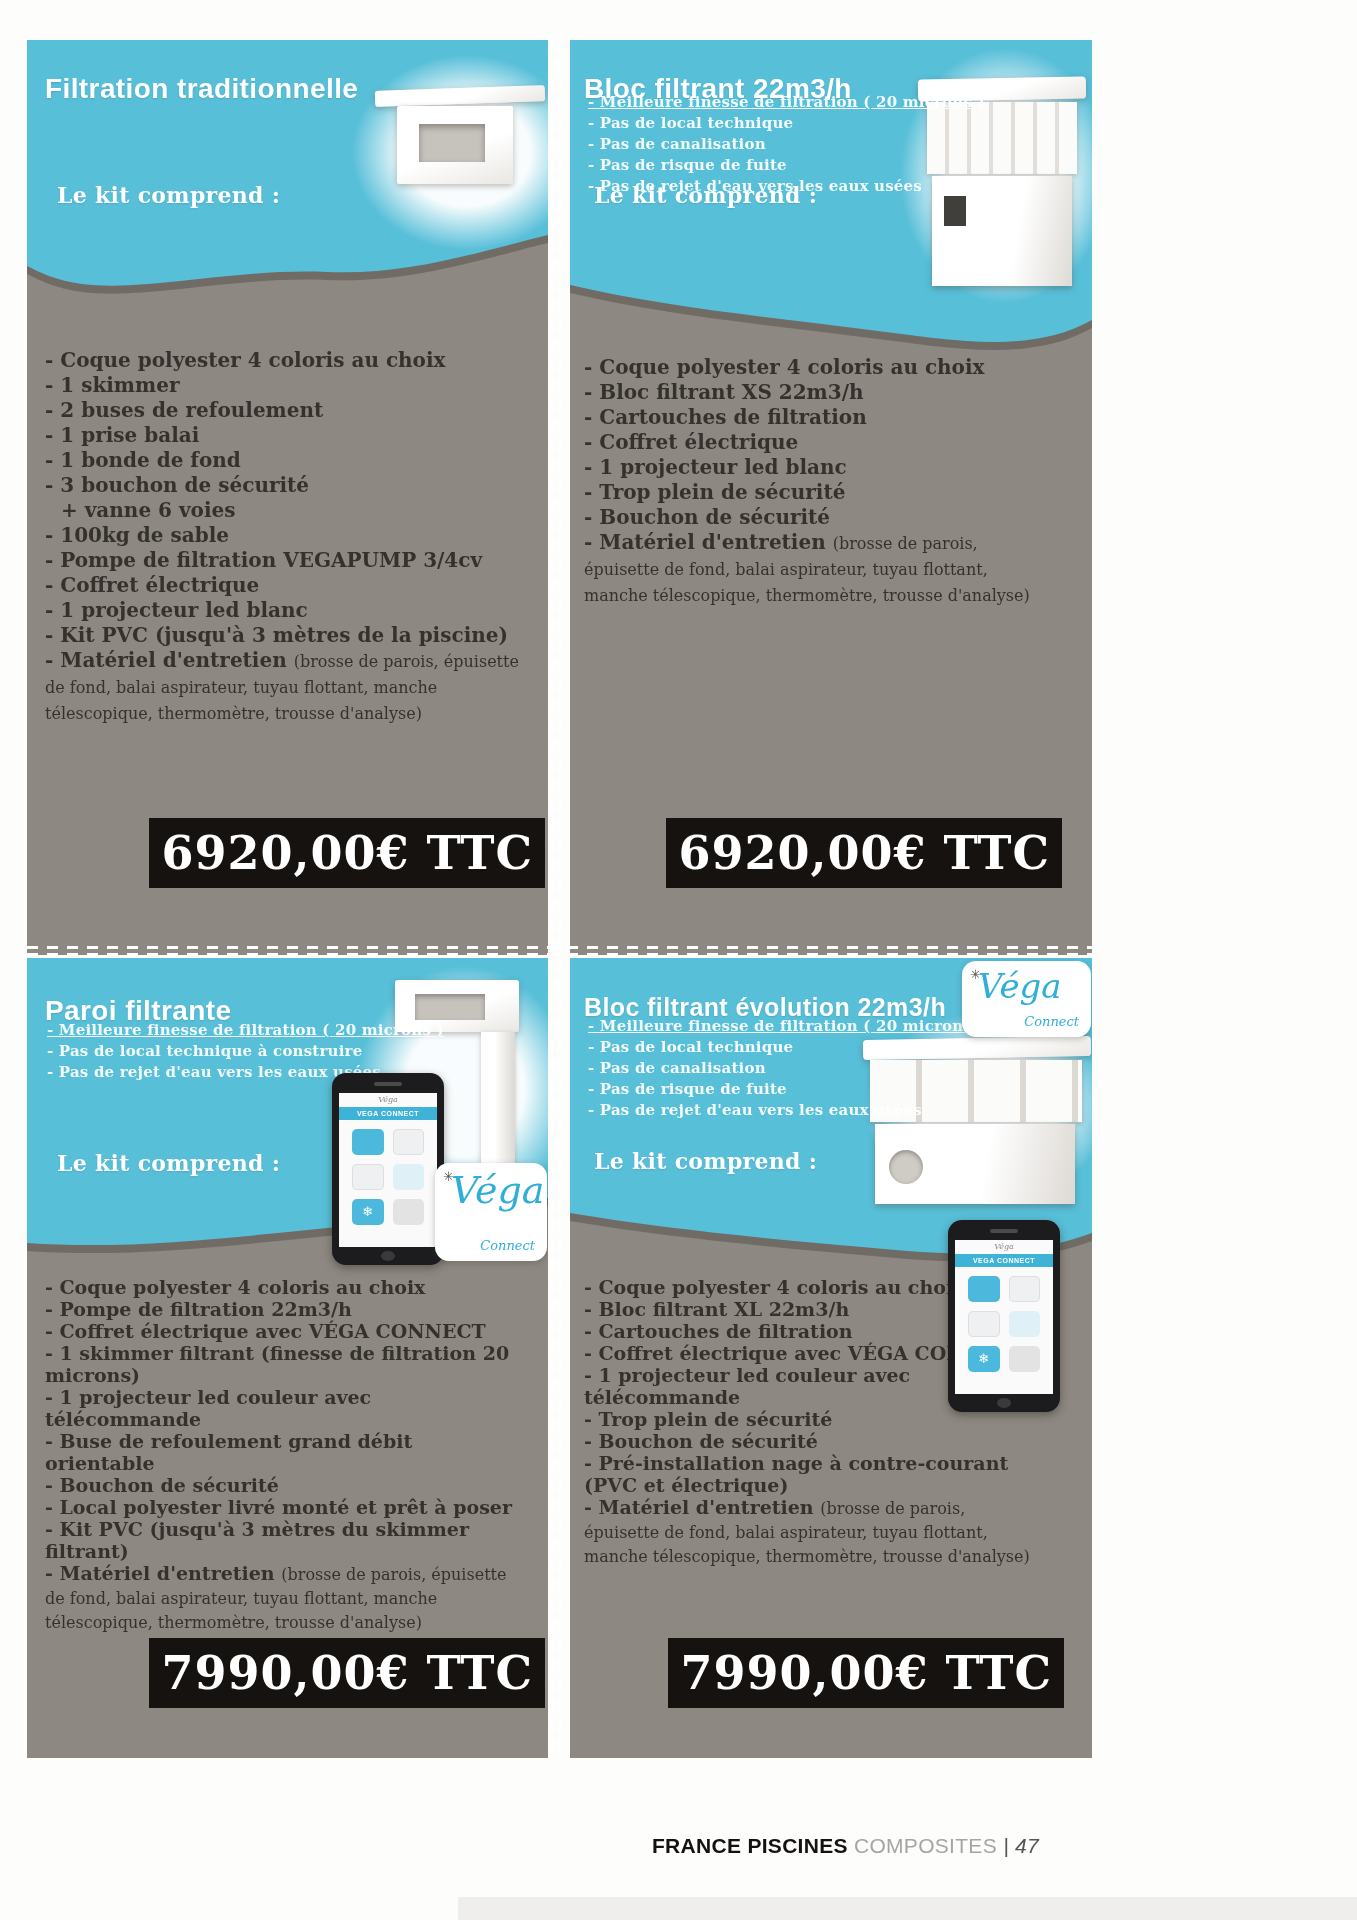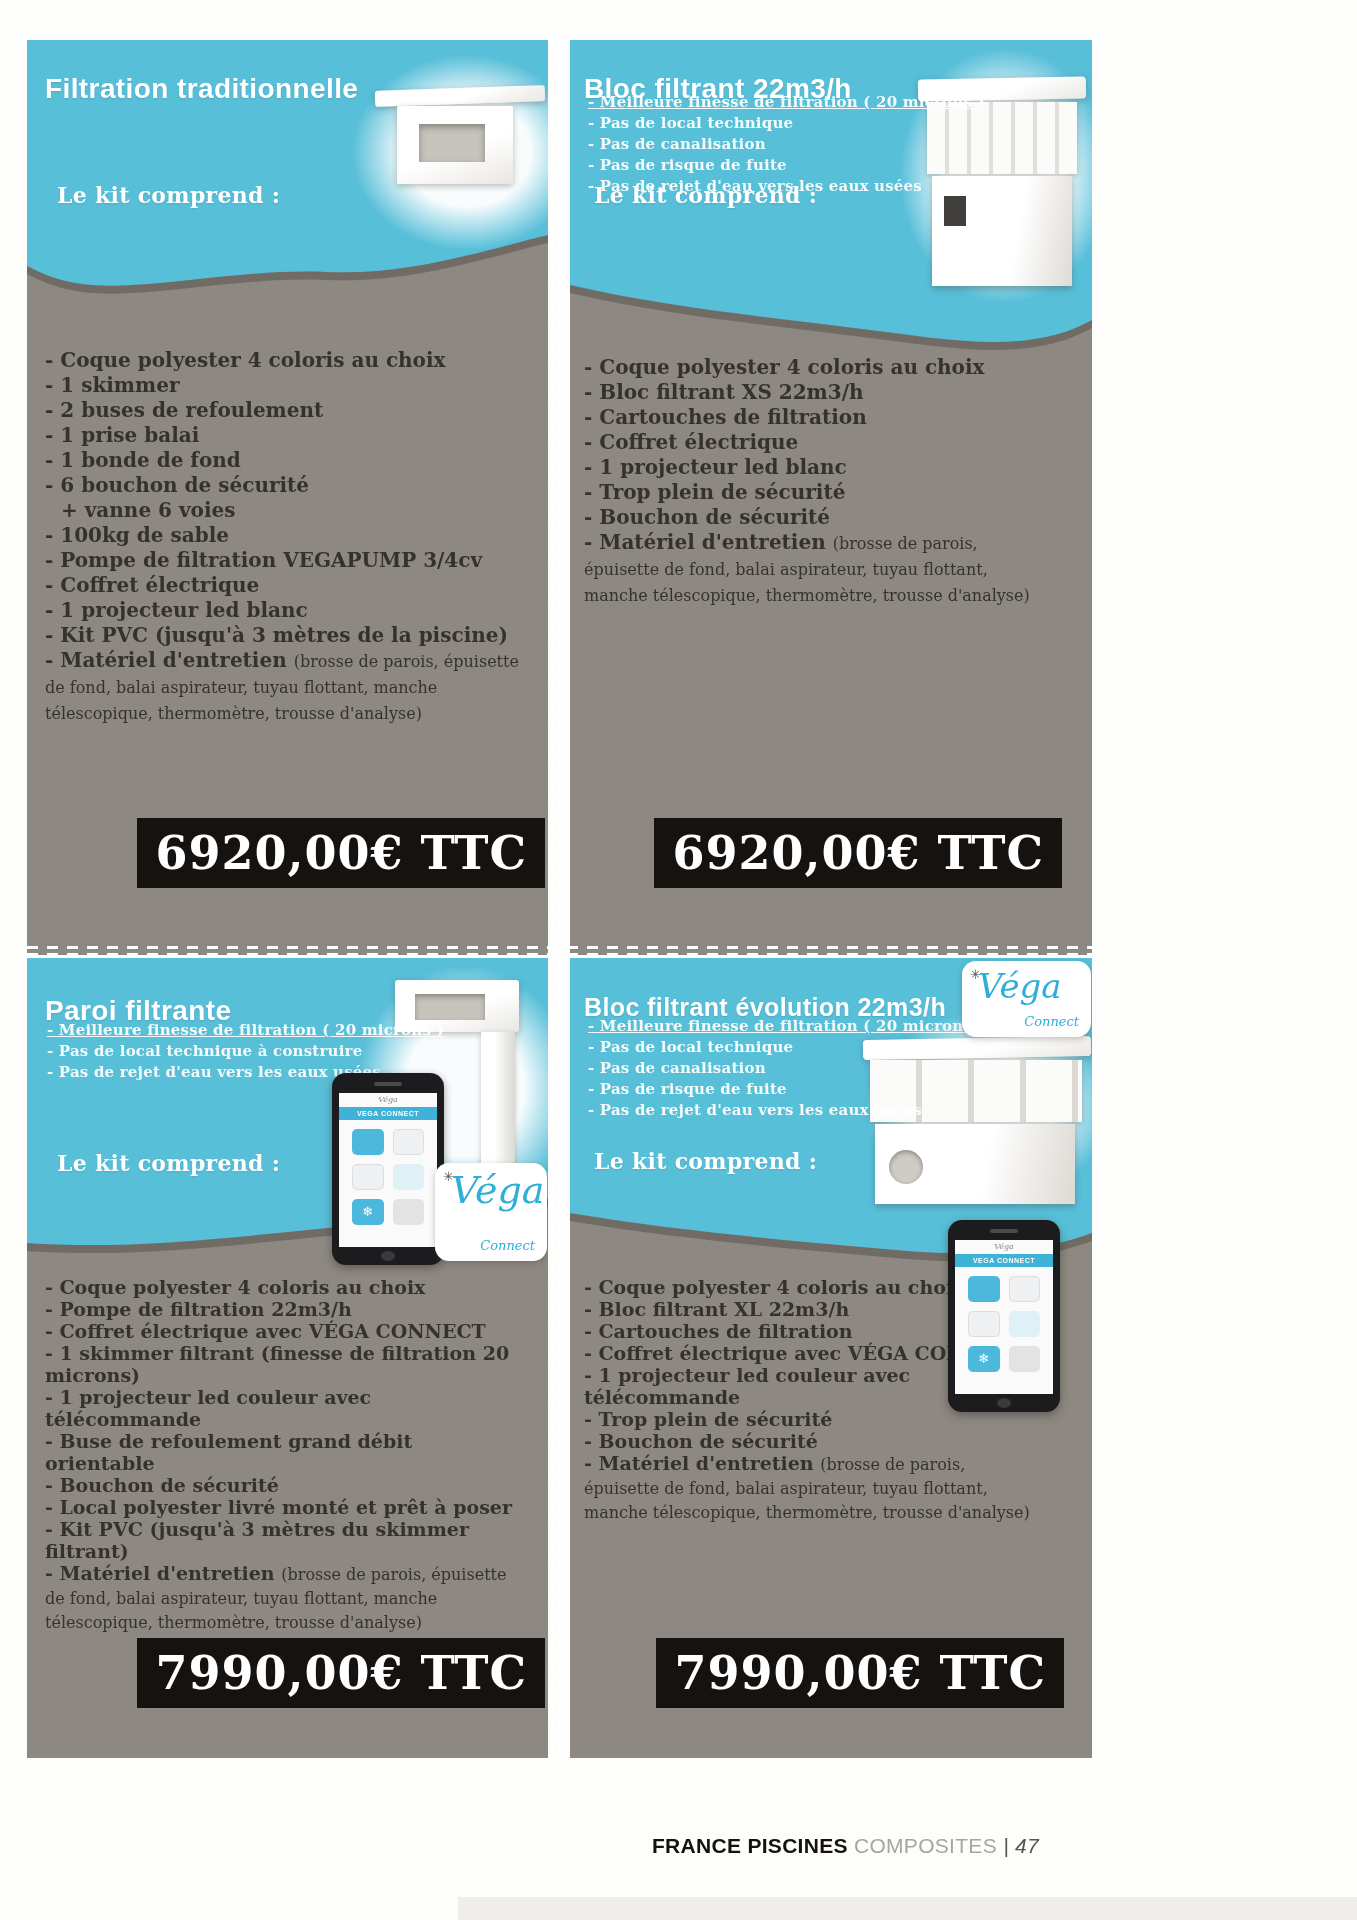--- a/index.html
+++ b/index.html
@@ -32,21 +32,21 @@
   .advantages{position:absolute;list-style:none;margin:0;padding:0;color:rgba(255,255,255,.93);font-size:15px;line-height:21px;letter-spacing:.2px;}
   .advantages li:first-child{text-decoration:underline;}
 
   .kit-label{position:absolute;color:#fff;font-size:22px;letter-spacing:.3px;text-shadow:0 1px 2px rgba(0,0,0,.10);}
 
   .kit-list{position:absolute;list-style:none;margin:0;padding:0;color:var(--text-dark);font-size:20px;line-height:25px;}
   .kit-list.tight{font-size:19px;line-height:22px;}
   .kit-list li.indent{padding-left:16px;}
   .kit-list .small-note{font-size:16px;font-weight:normal;}
 
-  .price-banner{position:absolute;background:var(--price-bg);color:#fff;font-size:46px;line-height:70px;height:70px;padding:0 18px;letter-spacing:1px;white-space:nowrap;}
+  .price-banner{position:absolute;background:var(--price-bg);color:#fff;font-size:46px;line-height:70px;height:70px;padding:0 12px;letter-spacing:1px;white-space:nowrap;}
 
   
   .dash-v{position:absolute;left:551px;top:40px;width:10px;height:1718px;
     background-image:repeating-linear-gradient(180deg,#fff 0 11px,rgba(255,255,255,0) 11px 20px),
                      repeating-linear-gradient(180deg,#fff 0 11px,rgba(255,255,255,0) 11px 20px);
     background-size:3px 100%,3px 100%;background-position:0 0,7px 0;background-repeat:no-repeat;}
   .dash-h{position:absolute;left:27px;top:946px;width:1065px;height:10px;
     background-image:repeating-linear-gradient(90deg,#fff 0 11px,rgba(255,255,255,0) 11px 20px),
                      repeating-linear-gradient(90deg,#fff 0 11px,rgba(255,255,255,0) 11px 20px);
     background-size:100% 3px,100% 3px;background-position:0 0,0 7px;background-repeat:no-repeat;}
@@ -125,21 +125,21 @@
       <div class="sk-mouth"></div>
     </div>
     <h2 class="card-title" style="left:18px;top:10px;">Filtration traditionnelle</h2>
     <div class="kit-label slab" style="left:30px;top:142px;">Le kit comprend :</div>
     <ul class="kit-list slab" style="left:18px;top:308px;width:492px;">
         <li>- Coque polyester 4 coloris au choix</li>
         <li>- 1 skimmer</li>
         <li>- 2 buses de refoulement</li>
         <li>- 1 prise balai</li>
         <li>- 1 bonde de fond</li>
-        <li>- 6 bouchon de sécurité</li>
+        <li>- 3 bouchon de sécurité</li>
         <li class="indent"><span>+ vanne 6 voies</span></li>
         <li>- 100kg de sable</li>
         <li>- Pompe de filtration VEGAPUMP 3/4cv</li>
         <li>- Coffret électrique</li>
         <li>- 1 projecteur led blanc</li>
         <li>- Kit PVC (jusqu'à 3 mètres de la piscine)</li>
         <li><span>- Matériel d'entretien </span><span class="small-note">(brosse de parois, épuisette de fond, balai aspirateur, tuyau flottant, manche télescopique, thermomètre, trousse d'analyse)</span></li>
       </ul>
     <div class="price-banner slab" style="right:3px;top:778px;">6920,00€ TTC</div>
   </section>
@@ -276,20 +276,21 @@
       </ul>
     <div class="kit-label slab" style="left:24px;top:190px;">Le kit comprend :</div>
     <ul class="kit-list slab tight" style="left:14px;top:318px;width:446px;">
         <li>- Coque polyester 4 coloris au choix</li>
         <li>- Bloc filtrant XL 22m3/h</li>
         <li>- Cartouches de filtration</li>
         <li>- Coffret électrique avec VÉGA CONNECT</li>
         <li>- 1 projecteur led couleur avec télécommande</li>
         <li>- Trop plein de sécurité</li>
         <li>- Bouchon de sécurité</li>
+        <li>- Pré-installation nage à contre-courant (PVC et électrique)</li>
         <li><span>- Matériel d'entretien </span><span class="small-note">(brosse de parois, épuisette de fond, balai aspirateur, tuyau flottant, manche télescopique, thermomètre, trousse d'analyse)</span></li>
       </ul>
     <div class="price-banner slab" style="right:28px;top:680px;">7990,00€ TTC</div>
   </section>
 
   <div class="dash-v"></div>
   <div class="dash-h"></div>
 
   <div class="footer">
     <span class="brand">FRANCE PISCINES</span>

